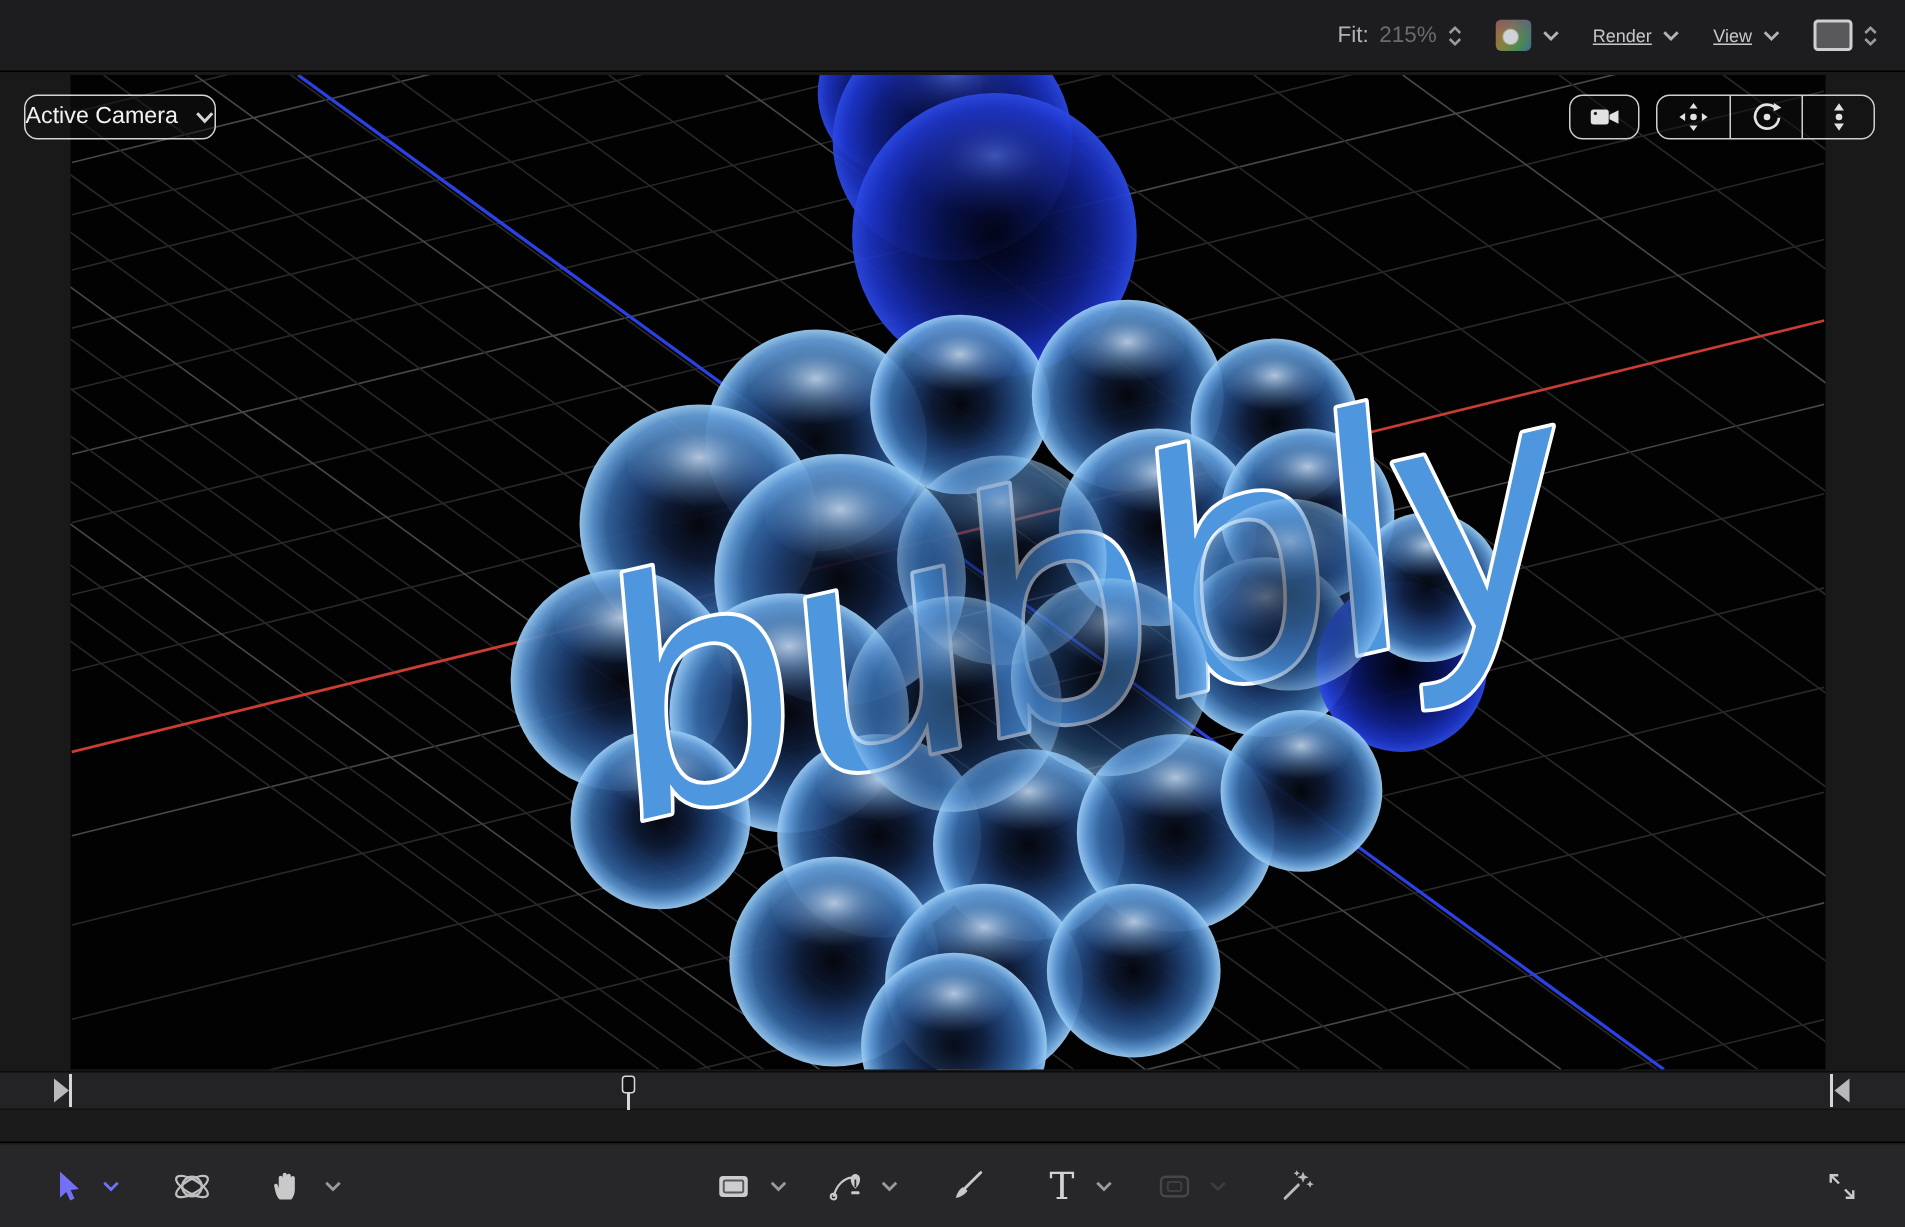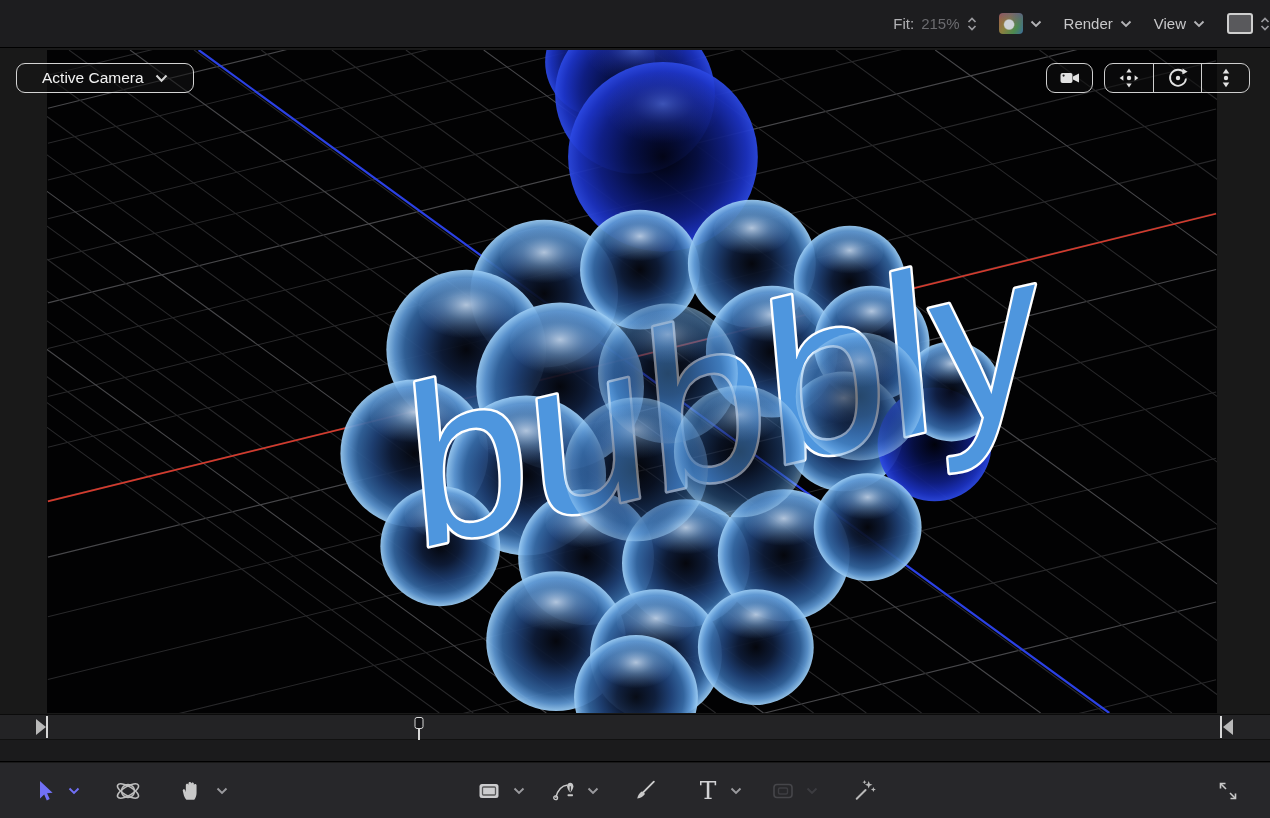--- a/index.html
+++ b/index.html
@@ -5,24 +5,24 @@
   * { margin:0; padding:0; box-sizing:border-box; }
   html,body { background:#000; }
   body { font-family:"Liberation Sans", sans-serif; }
   .app { position:relative; width:1270px; height:818px; background:#191919; overflow:hidden; }
 
   
   .top-toolbar {
     position:absolute; top:0; left:0; right:0; height:48px;
     background:#1d1d1f; border-bottom:1px solid #000;
     display:flex; align-items:center; justify-content:flex-end;
-    gap:0;
+    padding-right:18px; gap:0;
   }
   .tt-group { display:flex; align-items:center; gap:7px; }
-  .tt-label { font-size:15px; color:#c7c7c9; }
+  .tt-label { font-size:12px; color:#c7c7c9;text-decoration:underline; }
   .fit-label { color:#b2b2b5; font-size:15px; }
   .zoom-value { color:#6b6b6f; font-size:15px; }
   .sep { width:22px; }
   .color-swatch {
     width:24px; height:21px; border-radius:4px; display:inline-block;
     background:
       radial-gradient(circle at 42% 55%, #cfd3d8 0 4.5px, rgba(0,0,0,0) 5.8px),
       linear-gradient(200deg, rgba(90,70,170,.55), rgba(0,0,0,0) 55%),
       linear-gradient(120deg, #a05a4a 0%, #8a8040 38%, #4c8a50 72%, #3c6aa0 100%);
   }
@@ -32,21 +32,21 @@
   }
   svg.chev, svg.stepper { display:block; }
 
   
   .workspace { position:absolute; top:49px; left:0; right:0; height:665px; background:#191919; }
   .canvas3d { position:absolute; left:47px; top:1px; width:1170px; height:663px; background:#020203; }
   .canvas3d svg { display:block; }
 
   .camera-pill {
     position:absolute; left:16px; top:14px; height:30px;
-    display:flex; align-items:center; gap:11px; padding:0 25px;
+    display:flex; align-items:center; gap:11px; padding:0 0;
     background:rgba(20,20,20,.55); border:1.5px solid #d4d4d4; border-radius:9px;
     color:#f2f2f2; font-size:15.5px; font-family:"Liberation Sans",sans-serif; cursor:default;
   }
   .cam-tools { position:absolute; top:14px; right:20px; display:flex; gap:11px; }
   .cam-btn, .cam-group {
     height:30px; background:rgba(16,16,16,.55);
     border:1.5px solid #cfcfcf; border-radius:9px;
     display:flex; align-items:center; justify-content:center;
   }
   .cam-btn { width:47px; }

